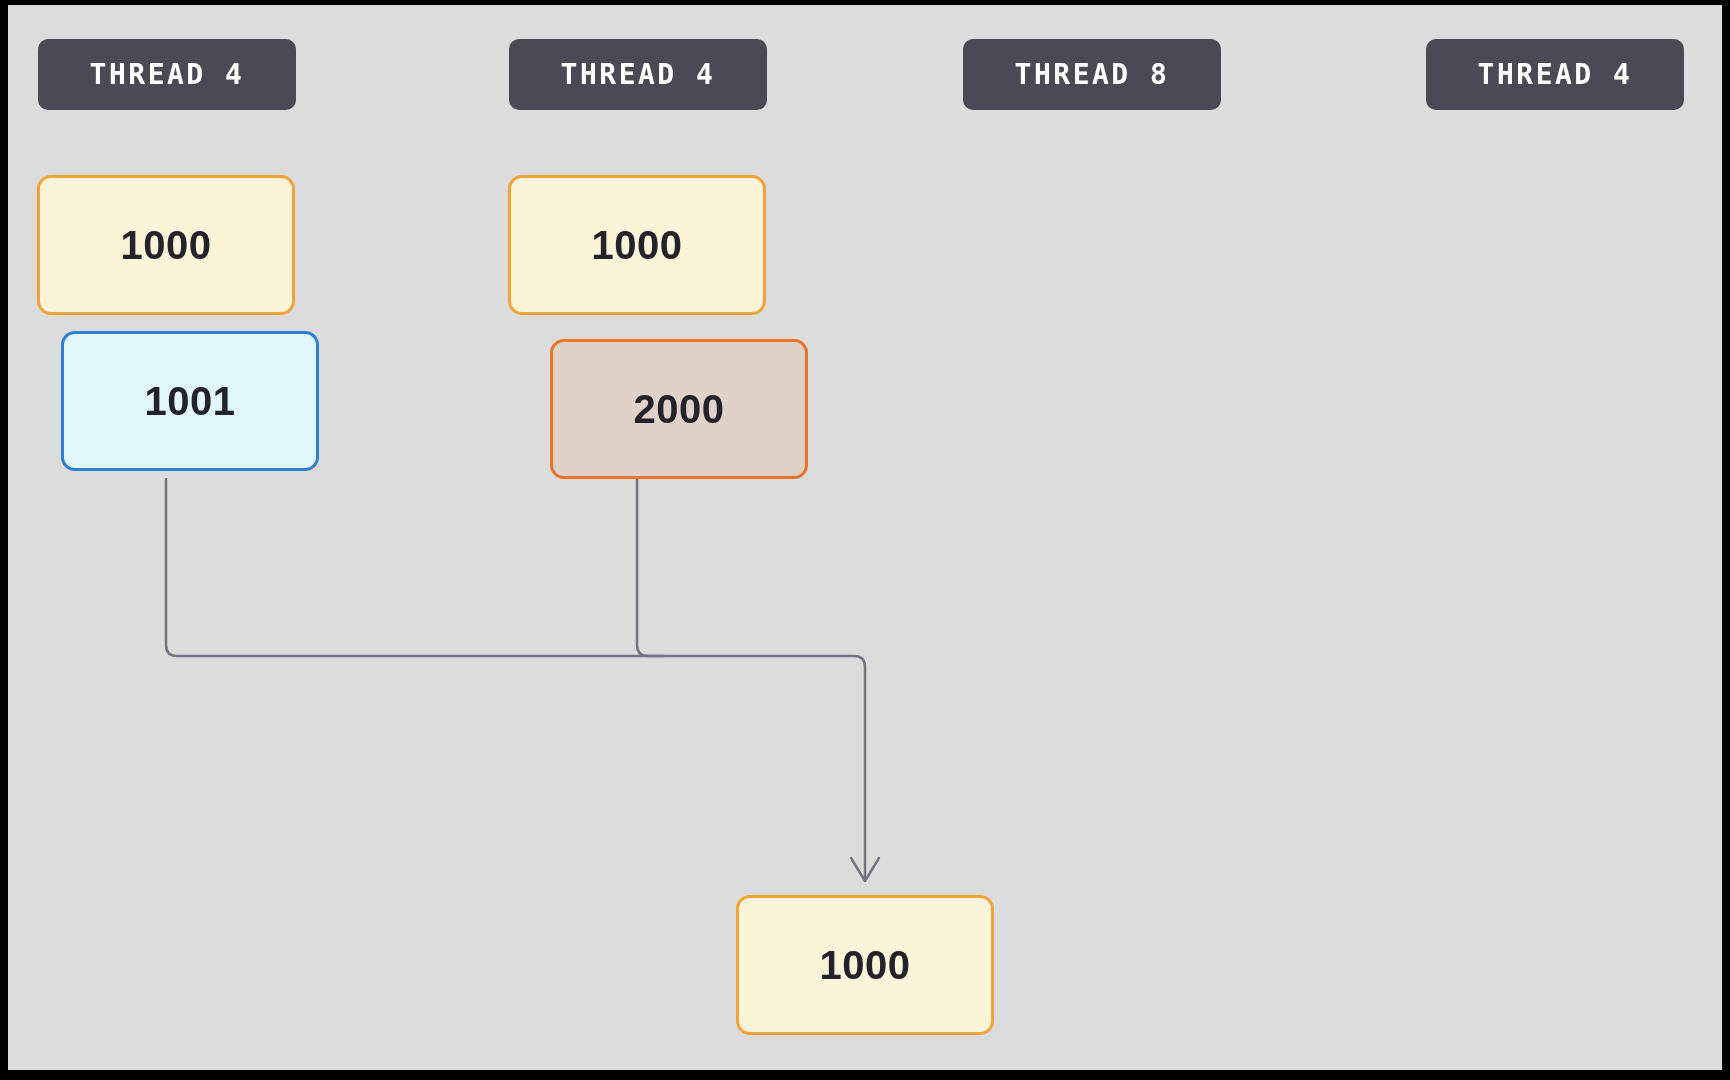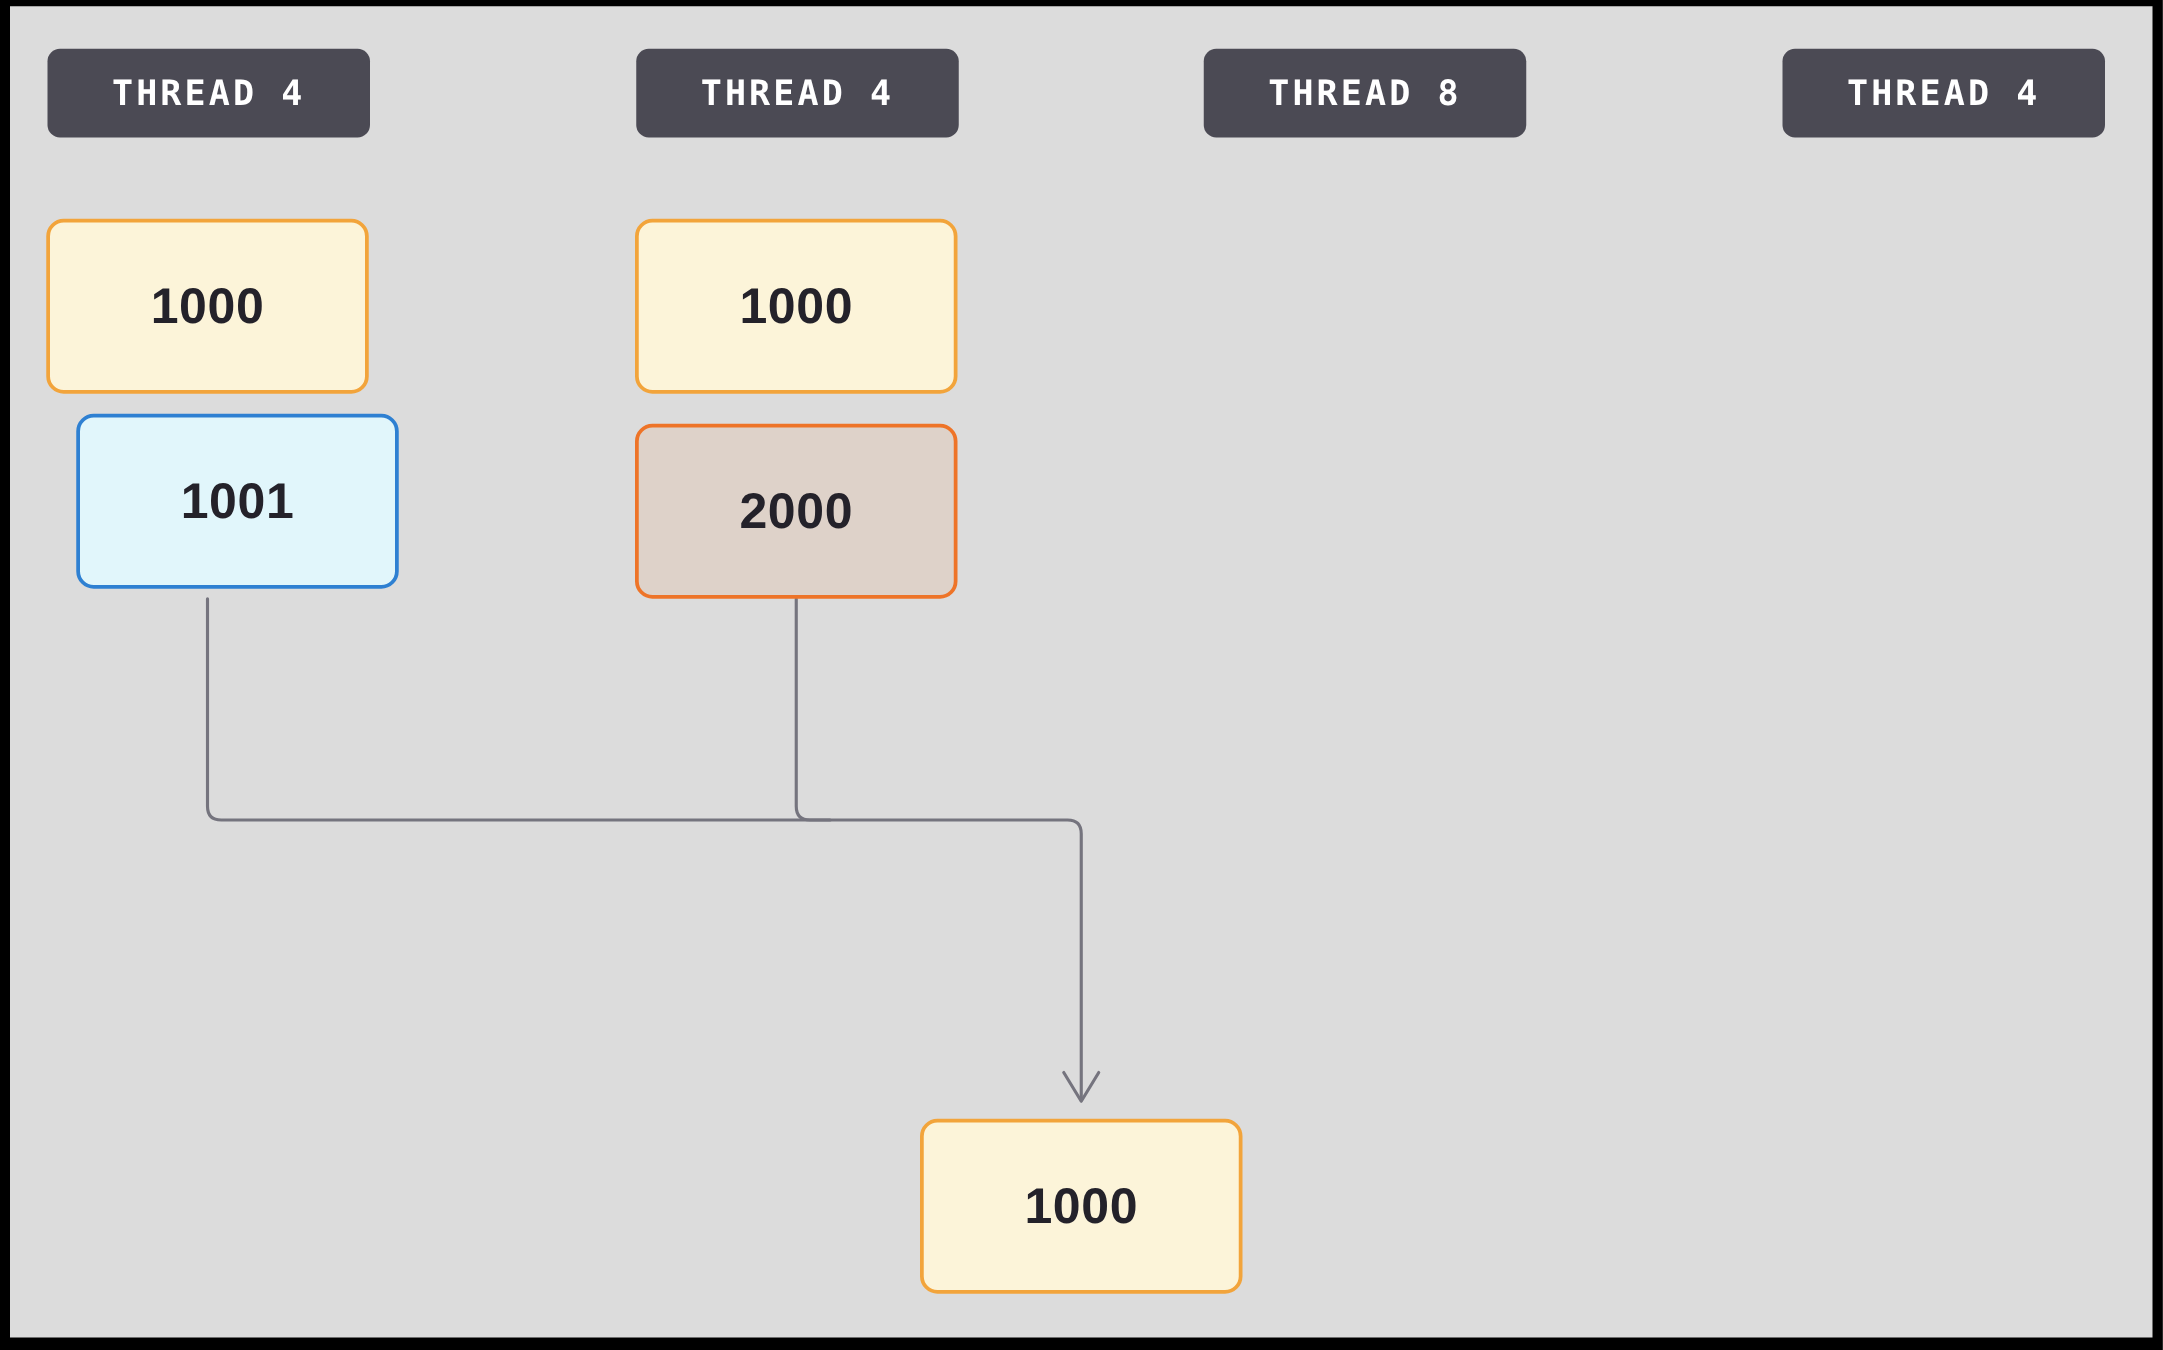--- a/index.html
+++ b/index.html
@@ -66,21 +66,21 @@
     display: flex;
     align-items: center;
     justify-content: center;
     color: #24222a;
     font-weight: 700;
     font-size: 40px;
     letter-spacing: 0.5px;
   }
   .box-cream { background: #fcf4d9; border-color: #f2a43b; }
   .box-cyan  { background: #e1f6fb; border-color: #2e80d2; }
-  .box-tan   { background: #ded2c9; border-color: #ee7428; }
+  .box-tan   { background: #ded2c9; border-color: #ee7428; margin-left: 42px; }
 </style>
 </head>
 <body>
 
 <div class="page">
 
   <div class="canvas"></div>
 
   <svg class="connector-layer" width="1730" height="1080" viewBox="0 0 1730 1080">
     <path d="M166 479 L166 645 Q166 656 177 656 L854 656 Q865 656 865 667 L865 879"></path>

